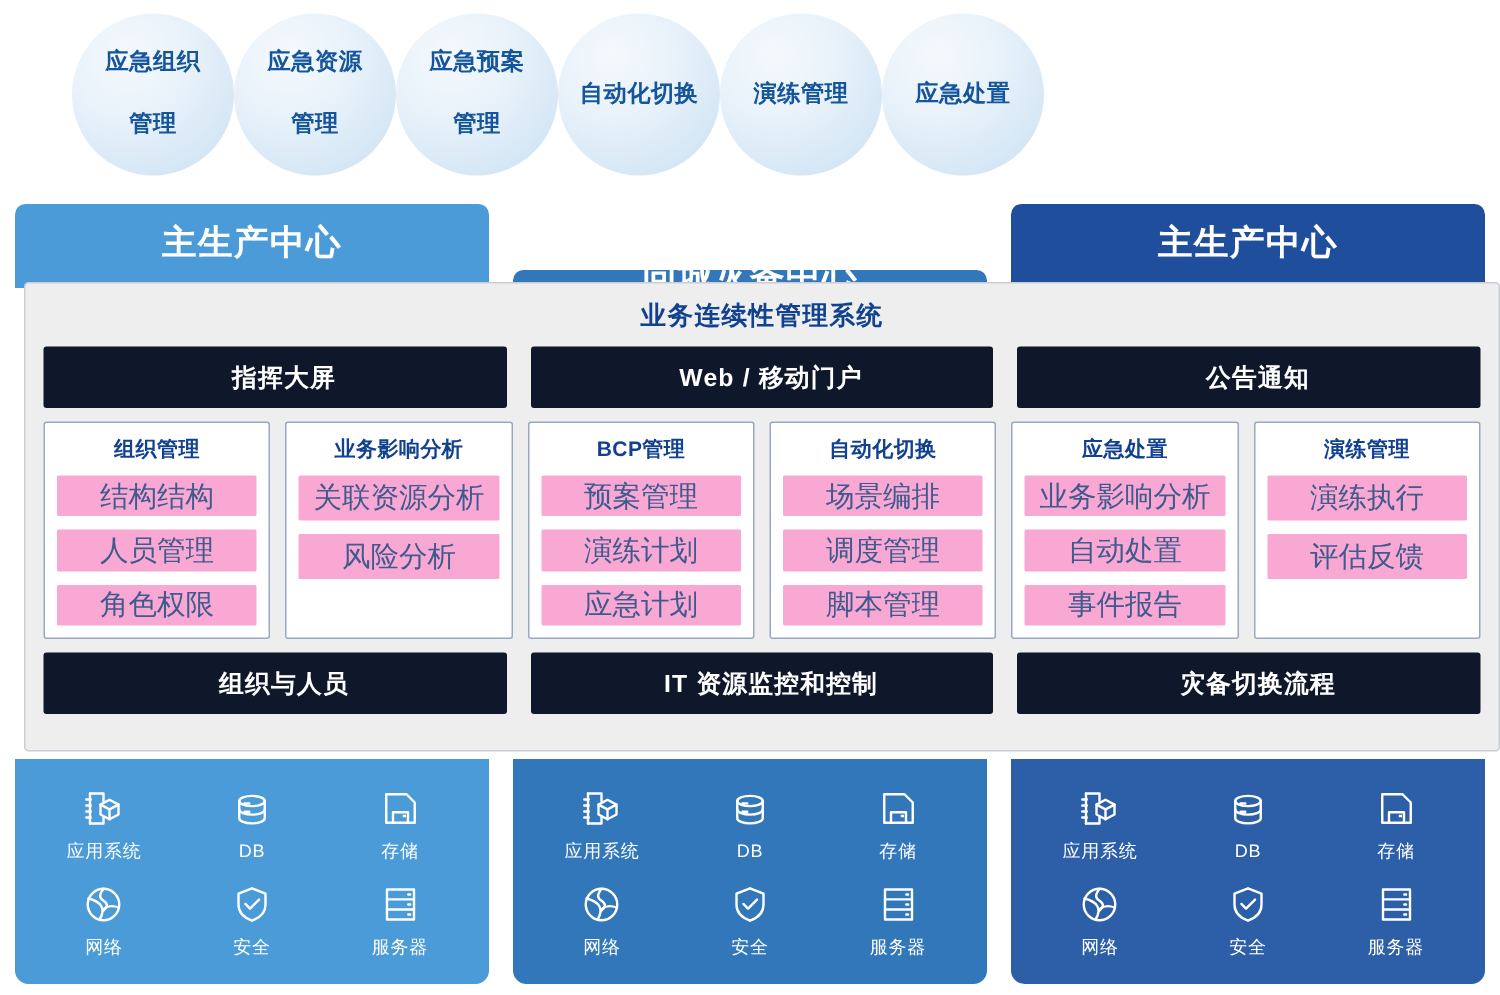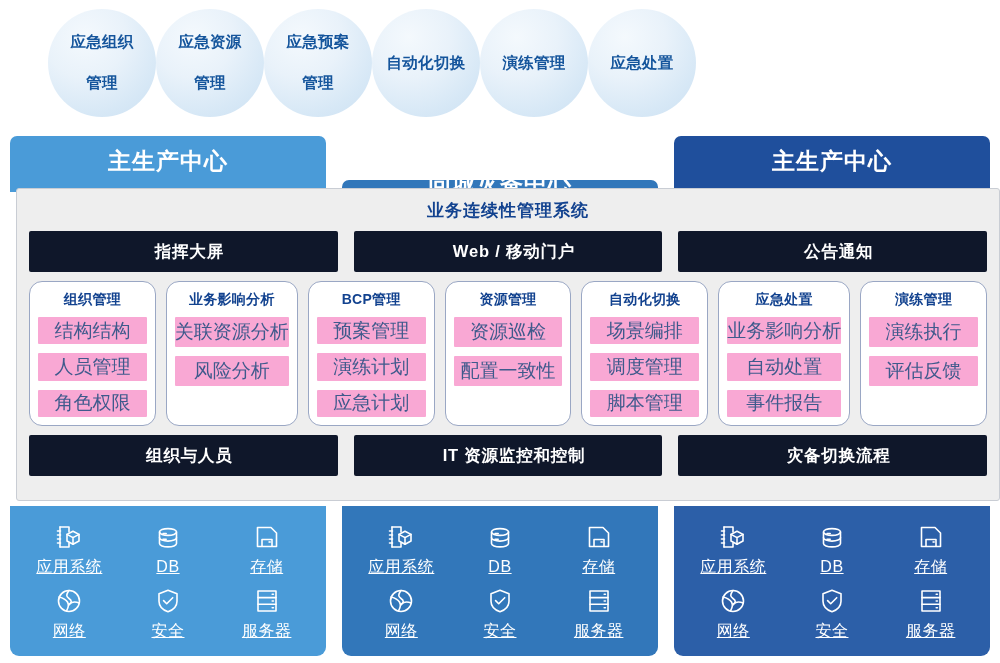--- a/index.html
+++ b/index.html
@@ -59,21 +59,21 @@
     flex: 1; background: #0f172a; border-radius: 2px;
     display: flex; align-items: center; justify-content: center;
     color: #ffffff; font-size: 16.5px; font-weight: bold; letter-spacing: 0.8px; padding-left: 12px;
   }
 
   
   .cards {
     display: flex; gap: 10px; padding: 9px 12px 9px 12px; height: 163px;
   }
   .card {
-    flex: 1; background: #ffffff; border: 1px solid #9aa7c4; border-radius: 13px;
+    flex: 1; background: #ffffff; border: 1px solid #9aa7c4; border-radius: 2px;
     padding: 9px 8px 8px 8px;
     display: flex; flex-direction: column; align-items: stretch;
   }
   .card-title {
     text-align: center; color: #12428f; font-size: 14px; font-weight: bold;
     margin-bottom: 8px; letter-spacing: 0.3px; white-space: nowrap;
   }
   .card-item {
     background: #f9a8d4; color: #3f5a8c; font-size: 19px;
     height: 30px; margin-bottom: 9px; border-radius: 1px;
@@ -93,21 +93,21 @@
     align-items: center; justify-items: center;
   }
   .ip-1 { background: #4a9bd8; }
   .ip-2 { background: #3277ba; }
   .ip-3 { background: #2c5fa8; }
   .infra-cell {
     display: flex; flex-direction: column; align-items: center; gap: 6px;
     color: #ffffff;
   }
   .infra-cell svg { display: block; }
-  .infra-label { font-size: 16px; color: #ffffff; letter-spacing: 0.5px; text-decoration: underline; }
+  .infra-label { font-size: 12px; color: #ffffff; letter-spacing: 0.5px; }
 </style>
 </head>
 <body>
 
 <div id="root">
 
   <div class="circle-row">
     <div class="bubble">
       <span><span>应急组织</span><br><span>管理</span></span>
     </div>
@@ -165,25 +165,20 @@
       <div class="card">
         <div class="card-title">业务影响分析</div>
         <div class="card-item">关联资源分析</div>
         <div class="card-item">风险分析</div>
       </div>
       <div class="card">
         <div class="card-title">BCP管理</div>
         <div class="card-item">预案管理</div>
         <div class="card-item">演练计划</div>
         <div class="card-item">应急计划</div>
-      </div>
-      <div class="card">
-        <div class="card-title">资源管理</div>
-        <div class="card-item">资源巡检</div>
-        <div class="card-item">配置一致性</div>
       </div>
       <div class="card">
         <div class="card-title">自动化切换</div>
         <div class="card-item">场景编排</div>
         <div class="card-item">调度管理</div>
         <div class="card-item">脚本管理</div>
       </div>
       <div class="card">
         <div class="card-title">应急处置</div>
         <div class="card-item">业务影响分析</div>

